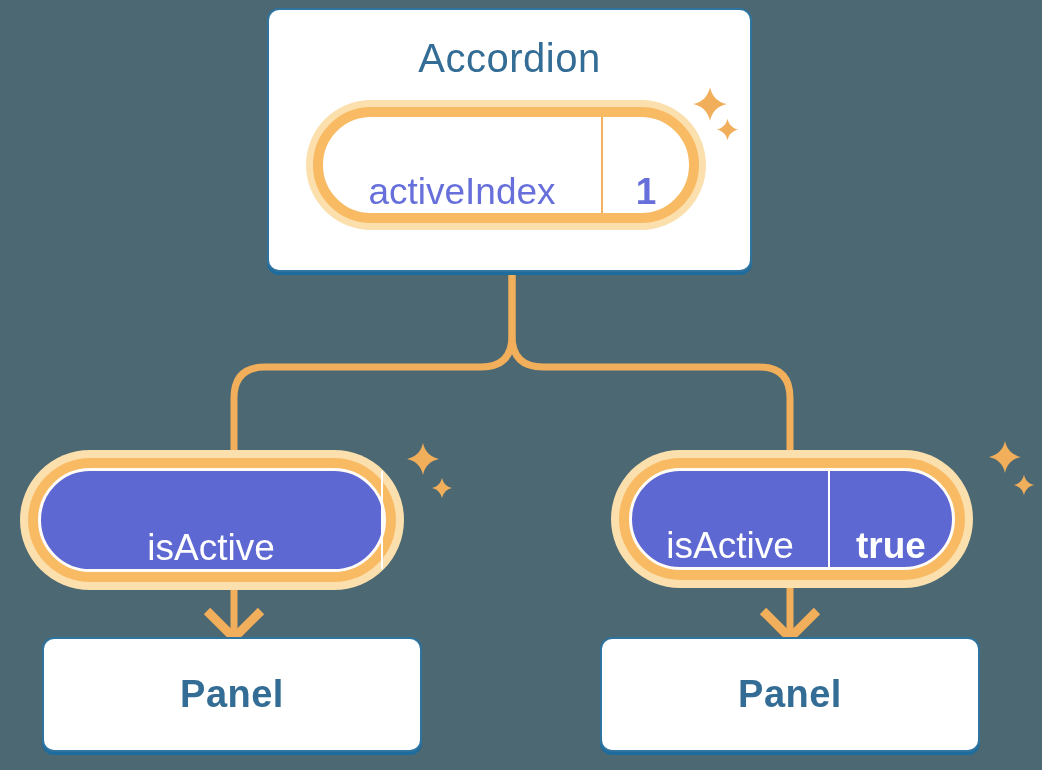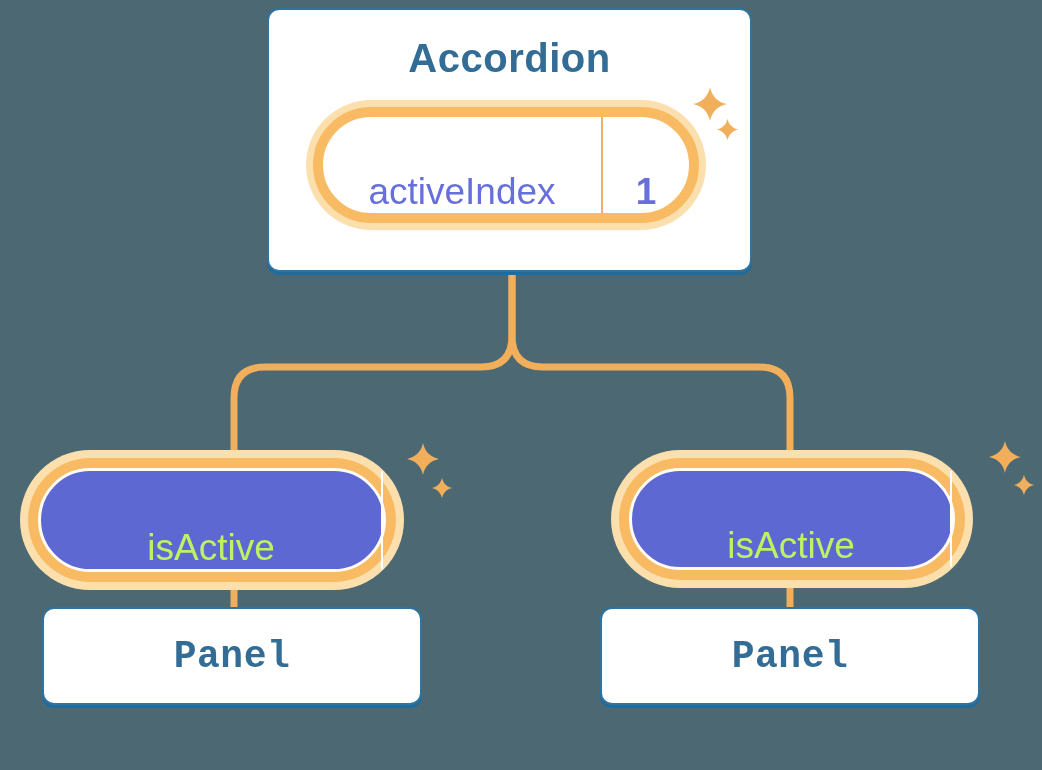--- a/index.html
+++ b/index.html
@@ -18,24 +18,24 @@
   .arrowhead{fill:none;stroke:var(--connector);stroke-width:9;stroke-linejoin:miter;}
 
   .card{
     position:absolute;background:var(--card-bg);
     border:2px solid var(--card-border);border-radius:12px;
     box-shadow:0 3px 0 var(--card-border-shadow);
     z-index:1;
   }
   .root-card{left:267px;top:8px;width:485px;height:264px;}
   .card-title{
-    margin-top:26px;text-align:center;font-size:40px;font-weight:700;
+    margin-top:26px;text-align:center;font-size:40px;font-weight:400;
     color:var(--heading-text);letter-spacing:0.5px;
   }
-  .panel-card{top:607px;width:380px;height:98px;display:flex;align-items:center;justify-content:center;font-family:Liberation Mono, monospace;}
+  .panel-card{top:637px;width:380px;height:115px;display:flex;align-items:center;justify-content:center;}
   .panel-left{left:42px;}
   .panel-right{left:600px;}
   .panel-title{font-size:38px;font-weight:600;color:var(--heading-text);letter-spacing:0.5px;}
 
   .pill{
     position:absolute;display:flex;align-items:flex-end;border-radius:999px;z-index:2;
   }
   .pill-root{
     left:313px;top:107px;width:386px;height:116px;
     background:var(--card-bg);
@@ -44,21 +44,21 @@
   }
   .pill-root .pill-label{color:var(--state-label-text);}
   .pill-root .pill-value{color:var(--state-label-text);}
   .pill-root .pill-divider{background:var(--divider-orange);}
 
   .pill-state{
     background:var(--state-purple);
     border:3px solid var(--white);
     box-shadow:0 0 0 10px var(--ring-orange),0 0 0 18px var(--ring-cream);
   }
-  .pill-state .pill-label,.pill-state .pill-value{color:#bef264;}
+  .pill-state .pill-label,.pill-state .pill-value{color:#ffffff;}
   .pill-state .pill-divider{background:#FFFFFF;}
   .pill-left{left:38px;top:468px;width:348px;height:104px;}
   .pill-right{left:629px;top:468px;width:326px;height:102px;}
 
   .pill-label{
     flex:1;display:flex;align-items:center;justify-content:center;
     font-size:37px;font-weight:400;white-space:nowrap;
   }
   .pill-divider{width:2px;align-self:stretch;}
   .pill-value{
@@ -96,20 +96,21 @@
   </div>
 
   <div class="pill pill-state pill-left">
     <div class="pill-label">isActive</div>
     <div class="pill-divider"></div>
   </div>
 
   <div class="pill pill-state pill-right">
     <div class="pill-label">isActive</div>
     <div class="pill-divider"></div>
+    <div class="pill-value">true</div>
   </div>
 
   <div class="card panel-card panel-left">
     <div class="panel-title">Panel</div>
   </div>
   <div class="card panel-card panel-right">
     <div class="panel-title">Panel</div>
   </div>
 
   <div class="sparkle" style="left:692px;top:86px;">

